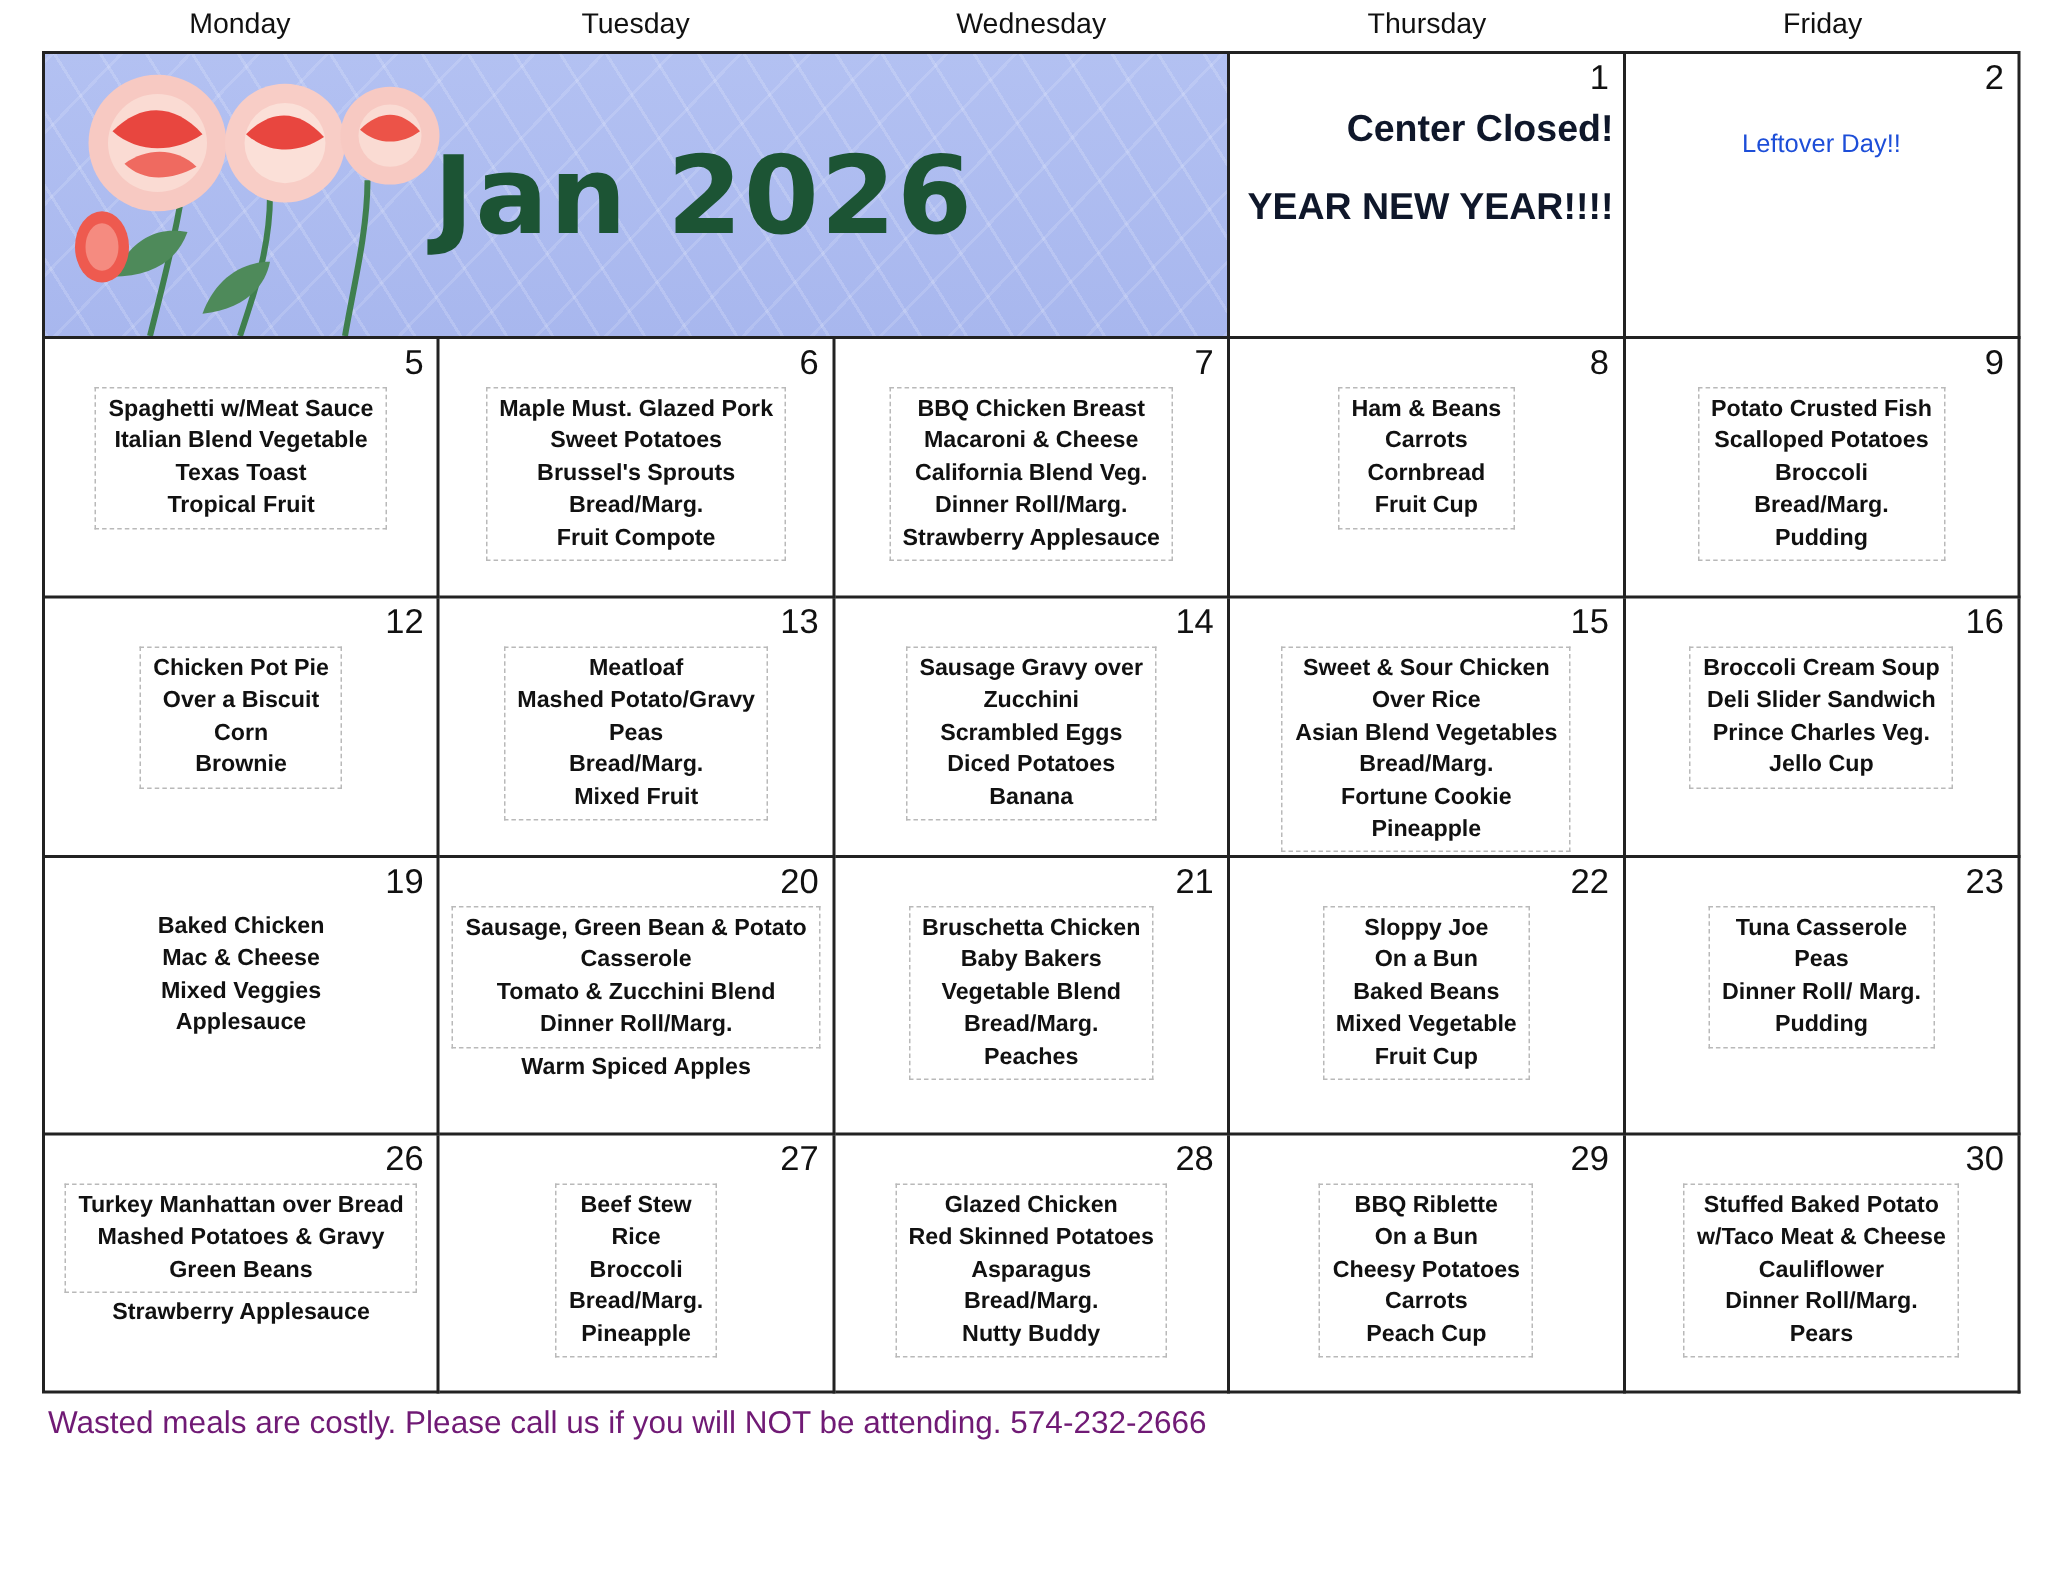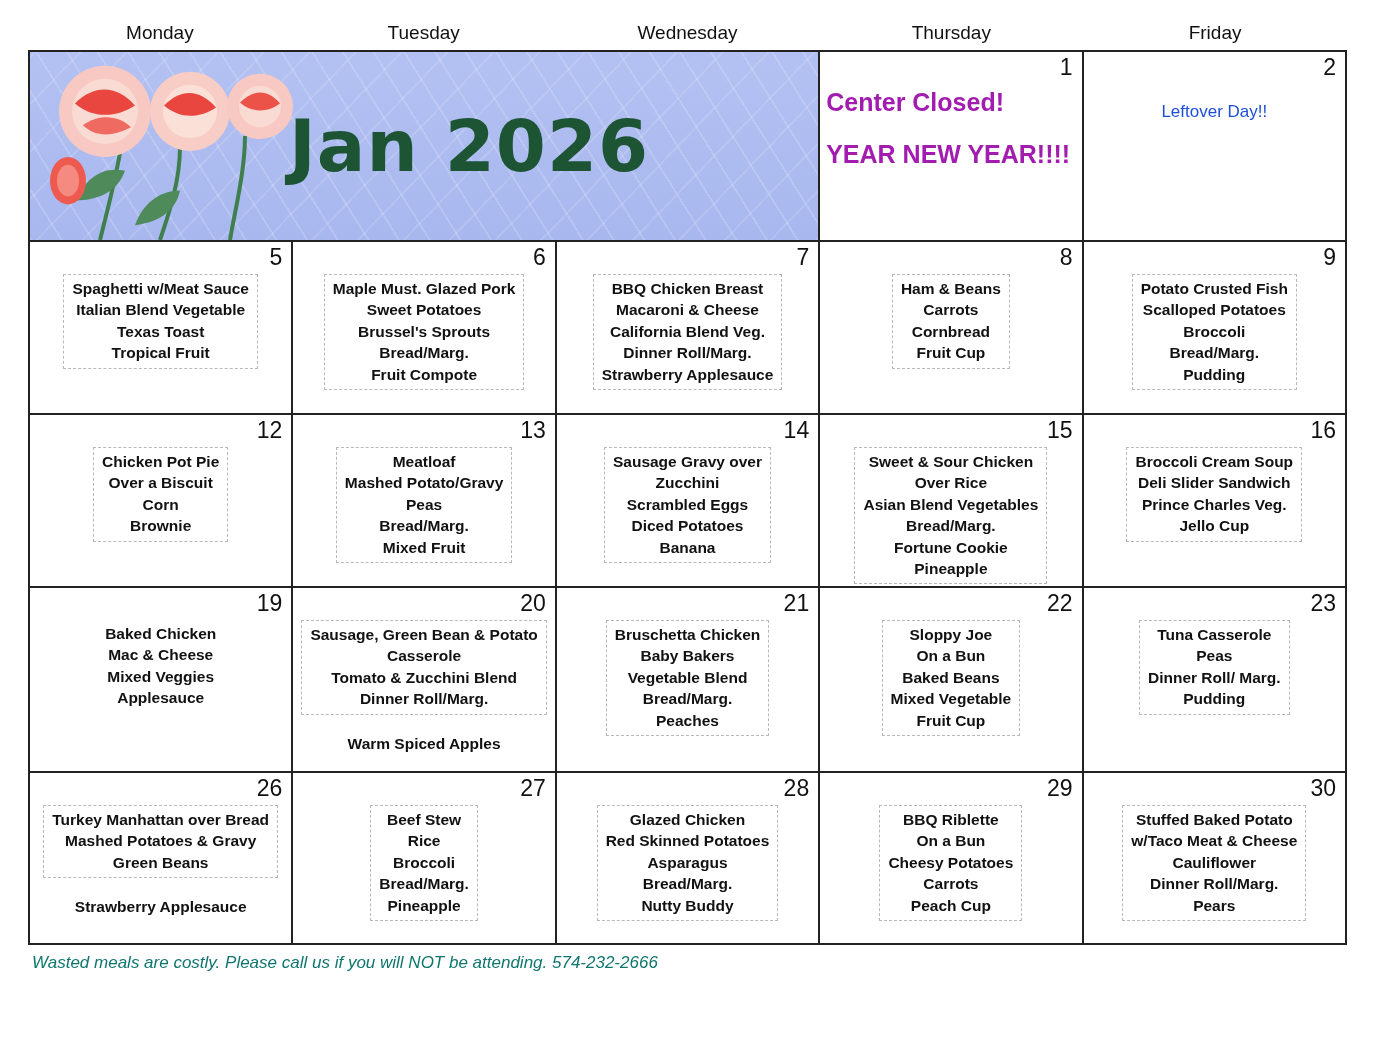--- a/index.html
+++ b/index.html
@@ -5,21 +5,21 @@
   * { box-sizing: border-box; }
   html, body {
     margin: 0; padding: 0;
     width: 1375px; height: 1063px;
     background: #ffffff;
     font-family: "Liberation Sans", sans-serif;
   }
   .page {
     width: 1375px; height: 902px;
     position: relative;
-    padding: 16px 28px;
+    padding: 0 28px;
   }
   
   .dow-row {
     display: grid;
     grid-template-columns: repeat(5, 1fr);
     height: 34px;
     align-items: center;
   }
   .dow {
     text-align: center;
@@ -88,48 +88,47 @@
     position: absolute; inset: 0;
     background:
       repeating-linear-gradient(58deg, rgba(255,255,255,.16) 0 2px, rgba(255,255,255,0) 2px 26px),
       repeating-linear-gradient(-46deg, rgba(255,255,255,.13) 0 2px, rgba(255,255,255,0) 2px 33px),
       linear-gradient(180deg,#b3c1f2,#a8b7ee);
   }
   .flowers { position: absolute; left: 0; top: 0; width: 300px; height: 100%; }
   
   .bigtext {
     margin-top: 30px;
-    text-align: left;
+    text-align: right;
     font-size: 25px;
     font-weight: bold;
-    color: #a21caf;
+    color: #0f172a;
     line-height: 1.5;
     font-family: "Liberation Sans", sans-serif;
   }
   .bigtext .l2 { margin-top: 14px; display: block; }
   .plaintext {
     margin-top: 48px;
     text-align: center;
     font-size: 17px;
     color: #1d4ed8;
     font-family: "Liberation Sans", sans-serif;
   }
   .footer {
     margin-top: 8px;
-    font-size: 17px;
-    color: #0f766e;
+    font-size: 21px;
+    color: #701a75;
     padding-left: 4px;
     font-family: "Liberation Sans", sans-serif;
-    font-style: italic;
   }
   .extra {
     text-align: center;
     font-weight: bold;
     font-size: 15.5px;
-    margin-top: 20px;
+    margin-top: 4px;
     color: #111;
   }
 </style>
 </head>
 <body>
 
 <div class="page">
 
   <div class="dow-row">
     <div class="dow">Monday</div>

